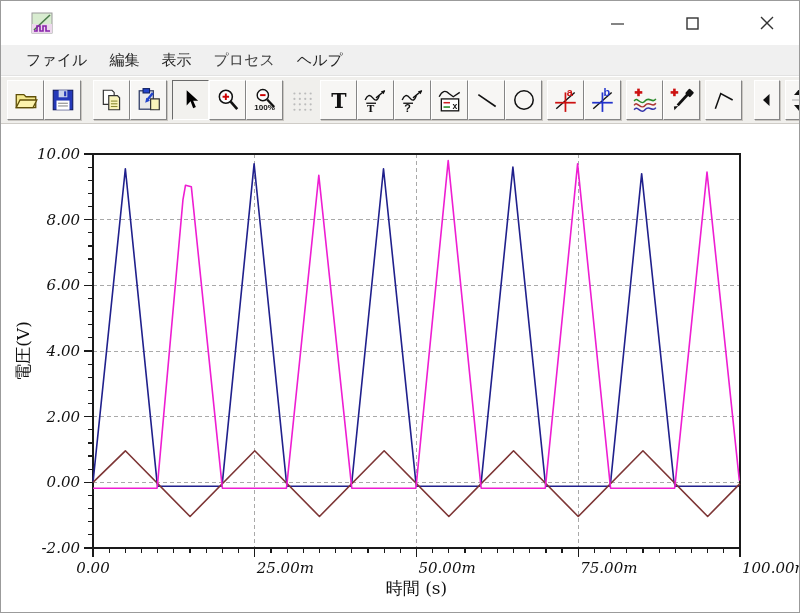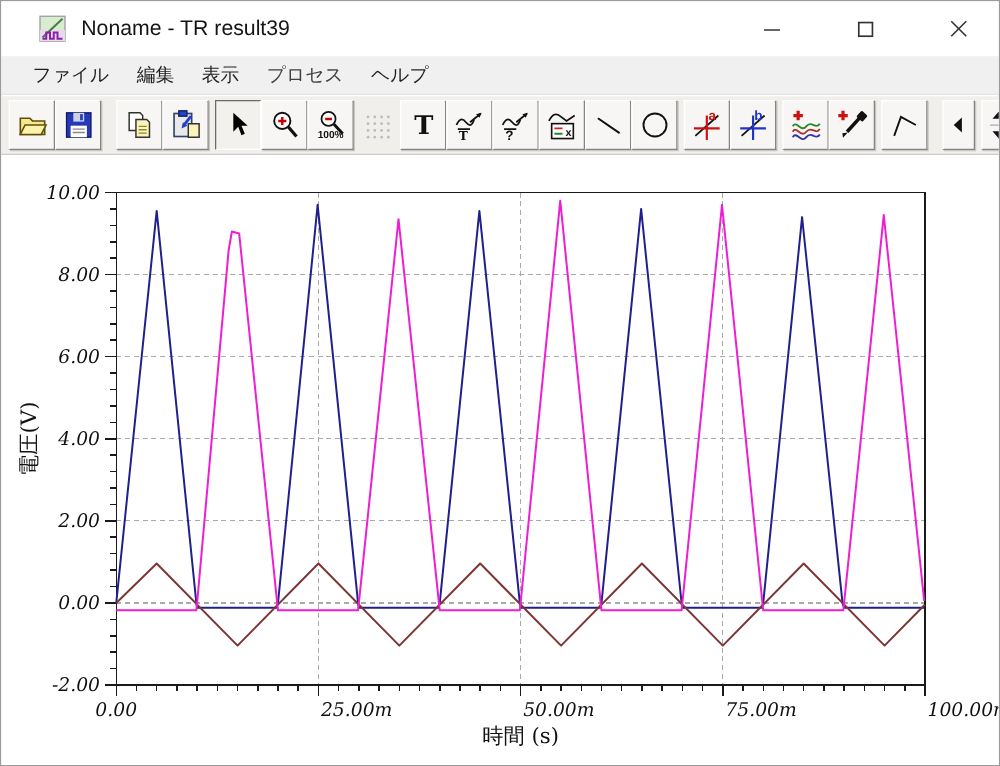--- a/index.html
+++ b/index.html
@@ -47,21 +47,20 @@
 
 <div id="window">
 
   <div id="titlebar">
     <svg id="app-icon" viewBox="0 0 22 22">
       <rect x="1" y="1" width="20" height="20" fill="#d8ecd0" stroke="#9a9a9a"></rect>
       <rect x="1" y="12" width="20" height="9" fill="#ecd8ec"></rect>
       <line x1="3" y1="18" x2="19" y2="3" stroke="#4a7a4a" stroke-width="1.6"></line>
       <path d="M3 19 h3 v-5 h3 v5 h3 v-5 h3 v5 h4" fill="none" stroke="#8822aa" stroke-width="1.6"></path>
     </svg>
-    <span id="title-text">Noname - TR result39</span>
     <div id="win-controls">
       <div class="win-btn">
         <svg width="13" height="13" viewBox="0 0 13 13">
             <line x1="0" y1="7" x2="13" y2="7" stroke="#333" stroke-width="1.2"></line>
           </svg>
       </div>
       <div class="win-btn">
         <svg width="13" height="13" viewBox="0 0 13 13">
             <rect x="1" y="1" width="11" height="11" fill="none" stroke="#333" stroke-width="1.4"></rect>
           </svg>

